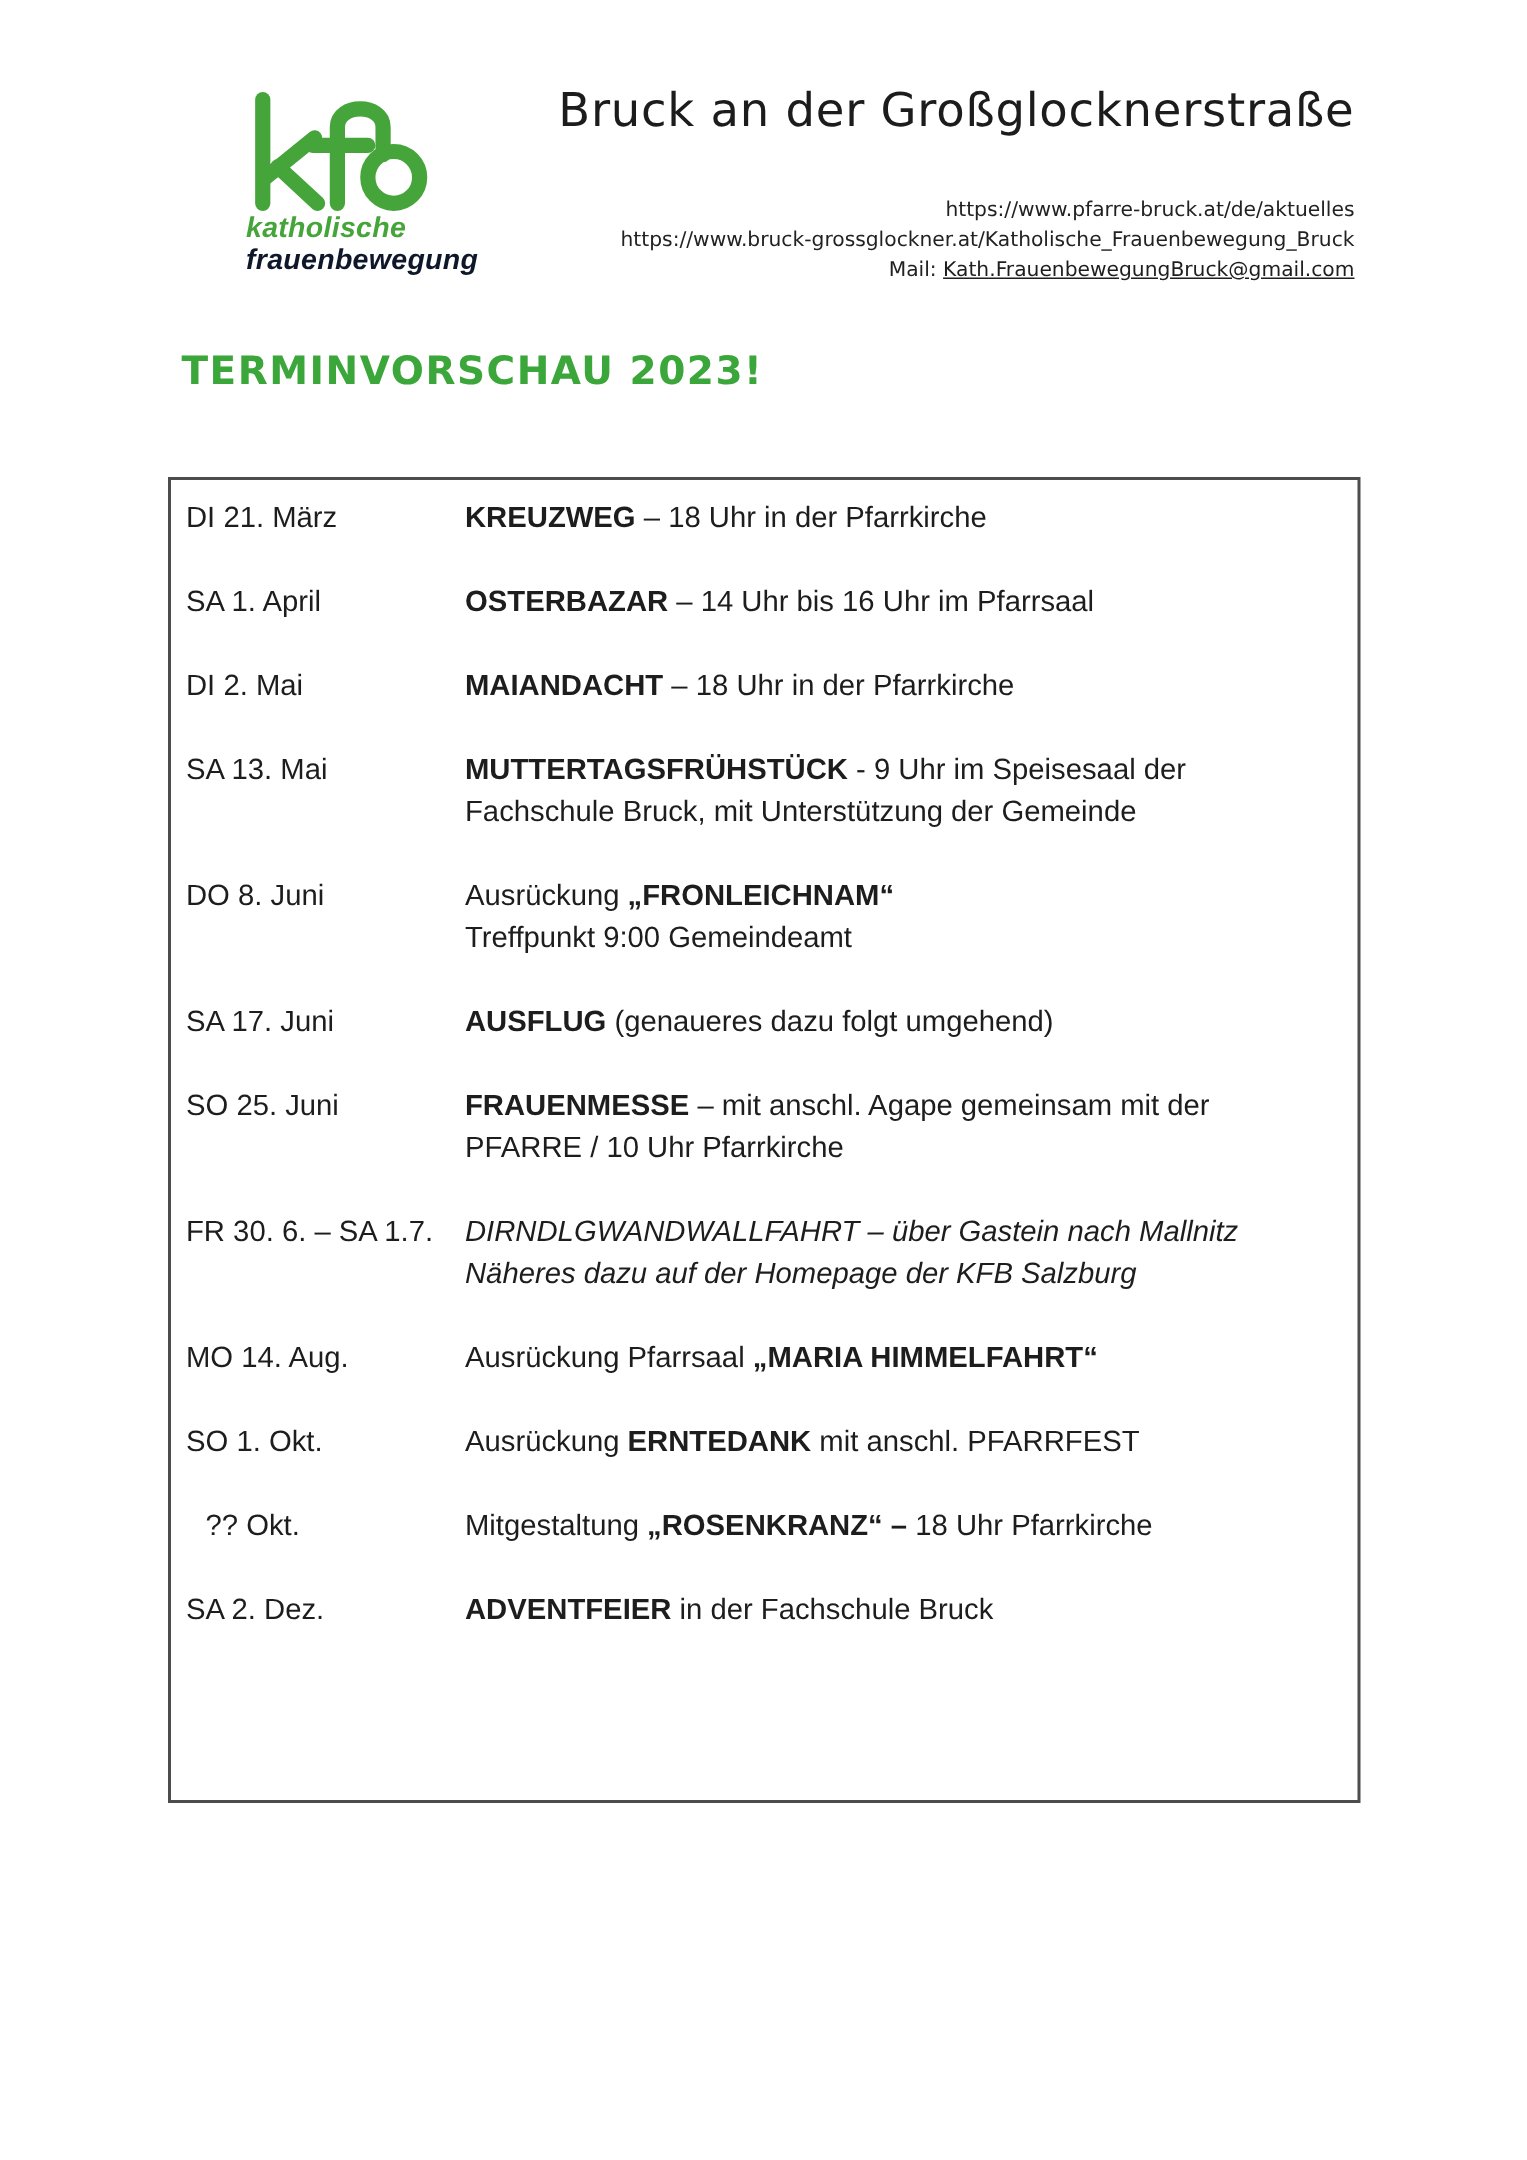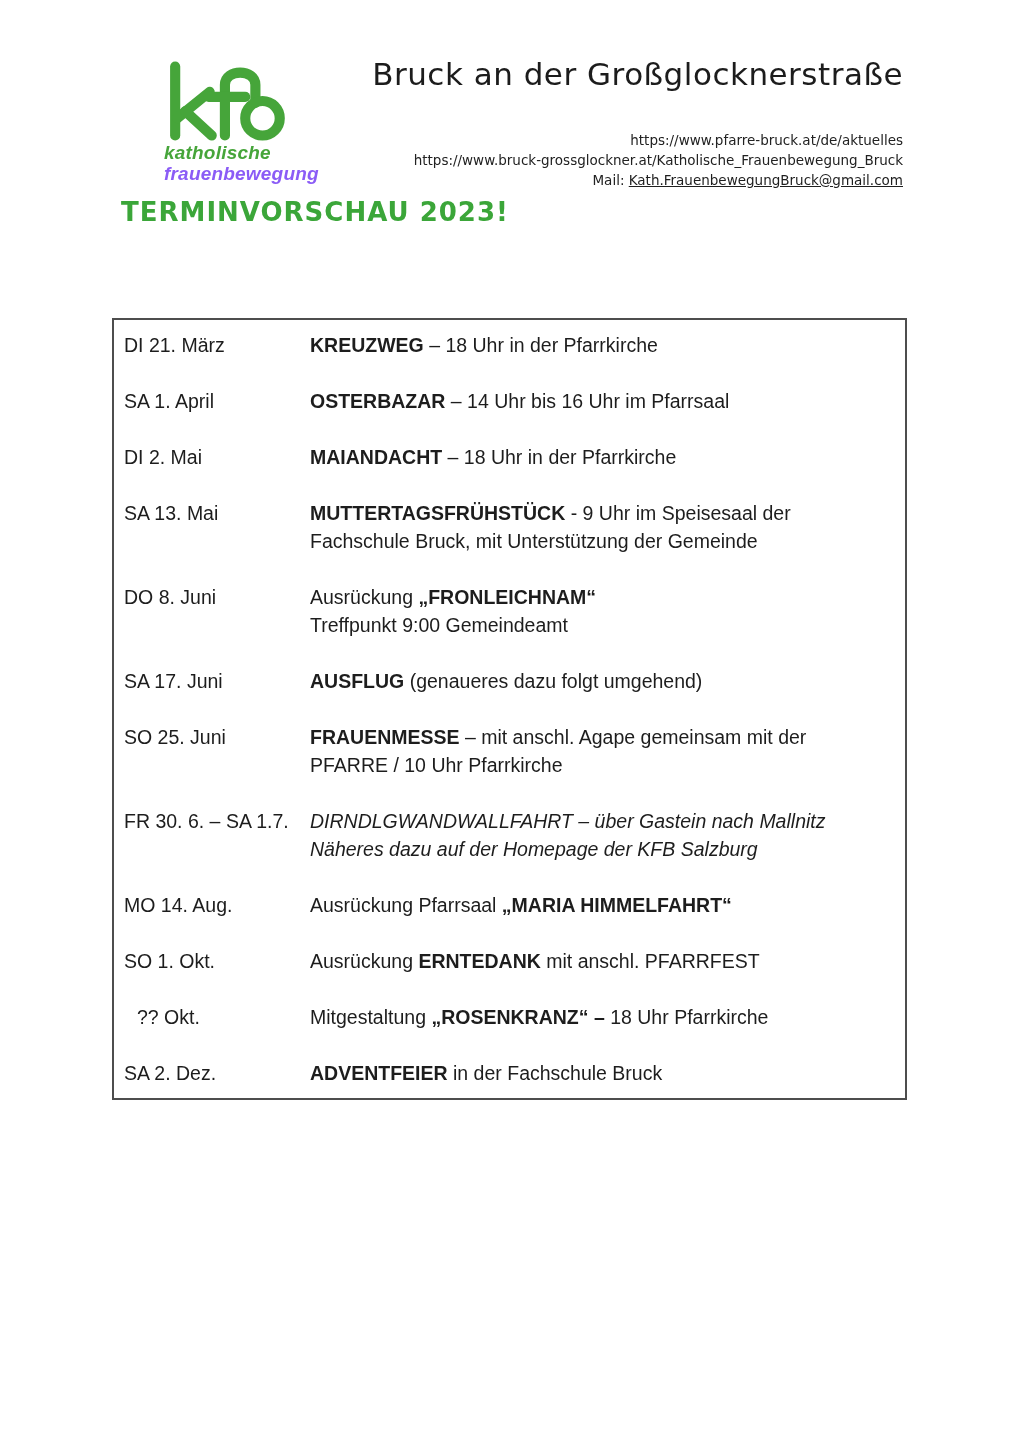--- a/index.html
+++ b/index.html
@@ -47,36 +47,36 @@
     line-height: 20px;
     color: #222222;
     margin-top: 38px;
   }
   .links a { color: #1e1e1e; }
 
   
   .section-heading {
     position: absolute;
     left: 121px;
-    top: 197px;
+    top: 233px;
     margin: 0;
     font-family: "DejaVu Sans", sans-serif;
     font-weight: bold;
     font-size: 26px;
     letter-spacing: 1px;
     white-space: nowrap;
   }
 
   
   .schedule {
     position: absolute;
     left: 112px;
     top: 318px;
     width: 795px;
-    height: 782px;
+    height: 884px;
     box-sizing: border-box;
     border: 2px solid #4d4d4d;
     padding: 11px 14px 0 10px;
     background: #ffffff;
   }
   .row {
     display: flex;
     align-items: flex-start;
     margin-bottom: 28px;
     font-size: 19.5px;
@@ -102,21 +102,21 @@
   <div class="logo">
     <svg width="132" height="82" viewBox="0 0 130 80" fill="none" stroke="#46a53a" stroke-width="10" stroke-linecap="round" stroke-linejoin="round">
       <path d="M11 6 V74"></path>
       <path d="M45 31 L13 57"></path>
       <path d="M21 50 L47 74"></path>
       <path d="M60 74 V24 C60 8 90 8 90 24 V42"></path>
       <circle cx="97" cy="57" r="17"></circle>
       <path d="M44 36 H80"></path>
     </svg>
     <div class="logo-l1" style="color:#46a53a">katholische</div>
-    <div class="logo-l2" style="color:#8b5cf6">frauenbewegung</div>
+    <div class="logo-l2" style="color:#0f172a">frauenbewegung</div>
   </div>
 
   <div class="head-right">
     <h1 class="doc-title">Bruck an der Großglocknerstraße</h1>
     <div class="links">
       <div>https://www.pfarre-bruck.at/de/aktuelles</div>
       <div>https://www.bruck-grossglockner.at/Katholische_Frauenbewegung_Bruck</div>
       <div>
         <span>Mail: </span><a href="#">Kath.FrauenbewegungBruck@gmail.com</a>
       </div>

